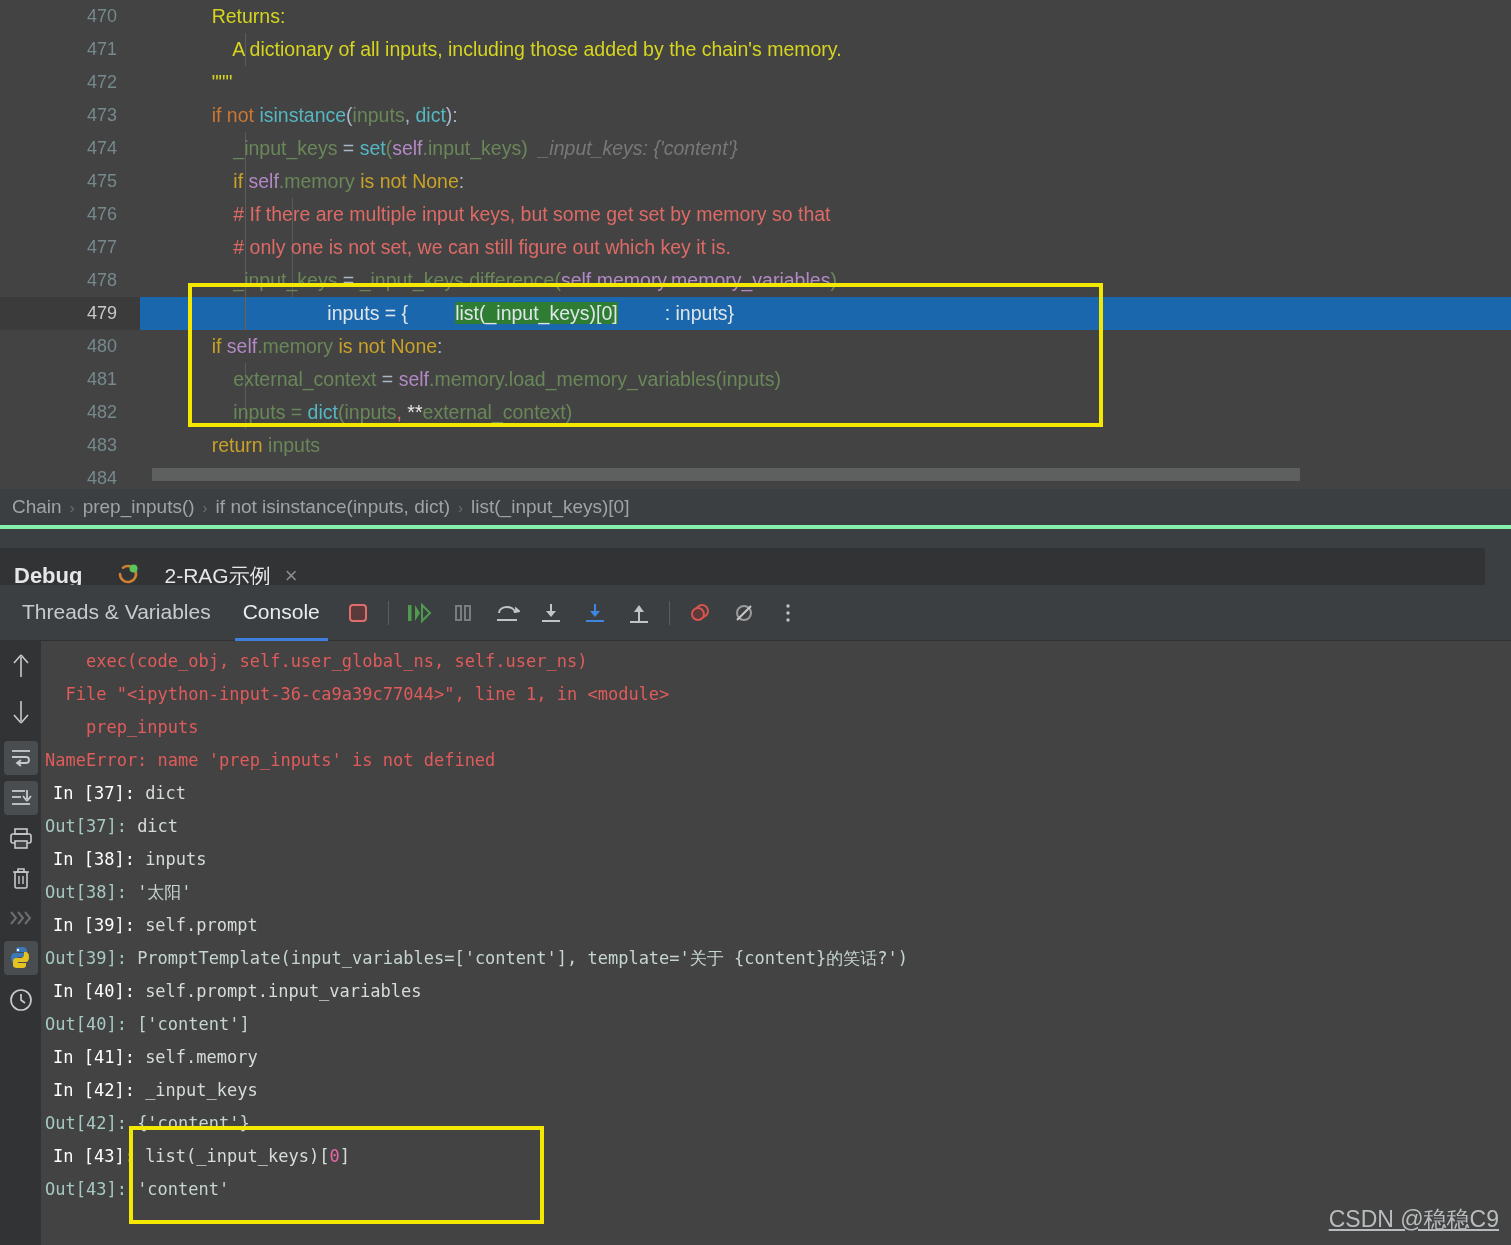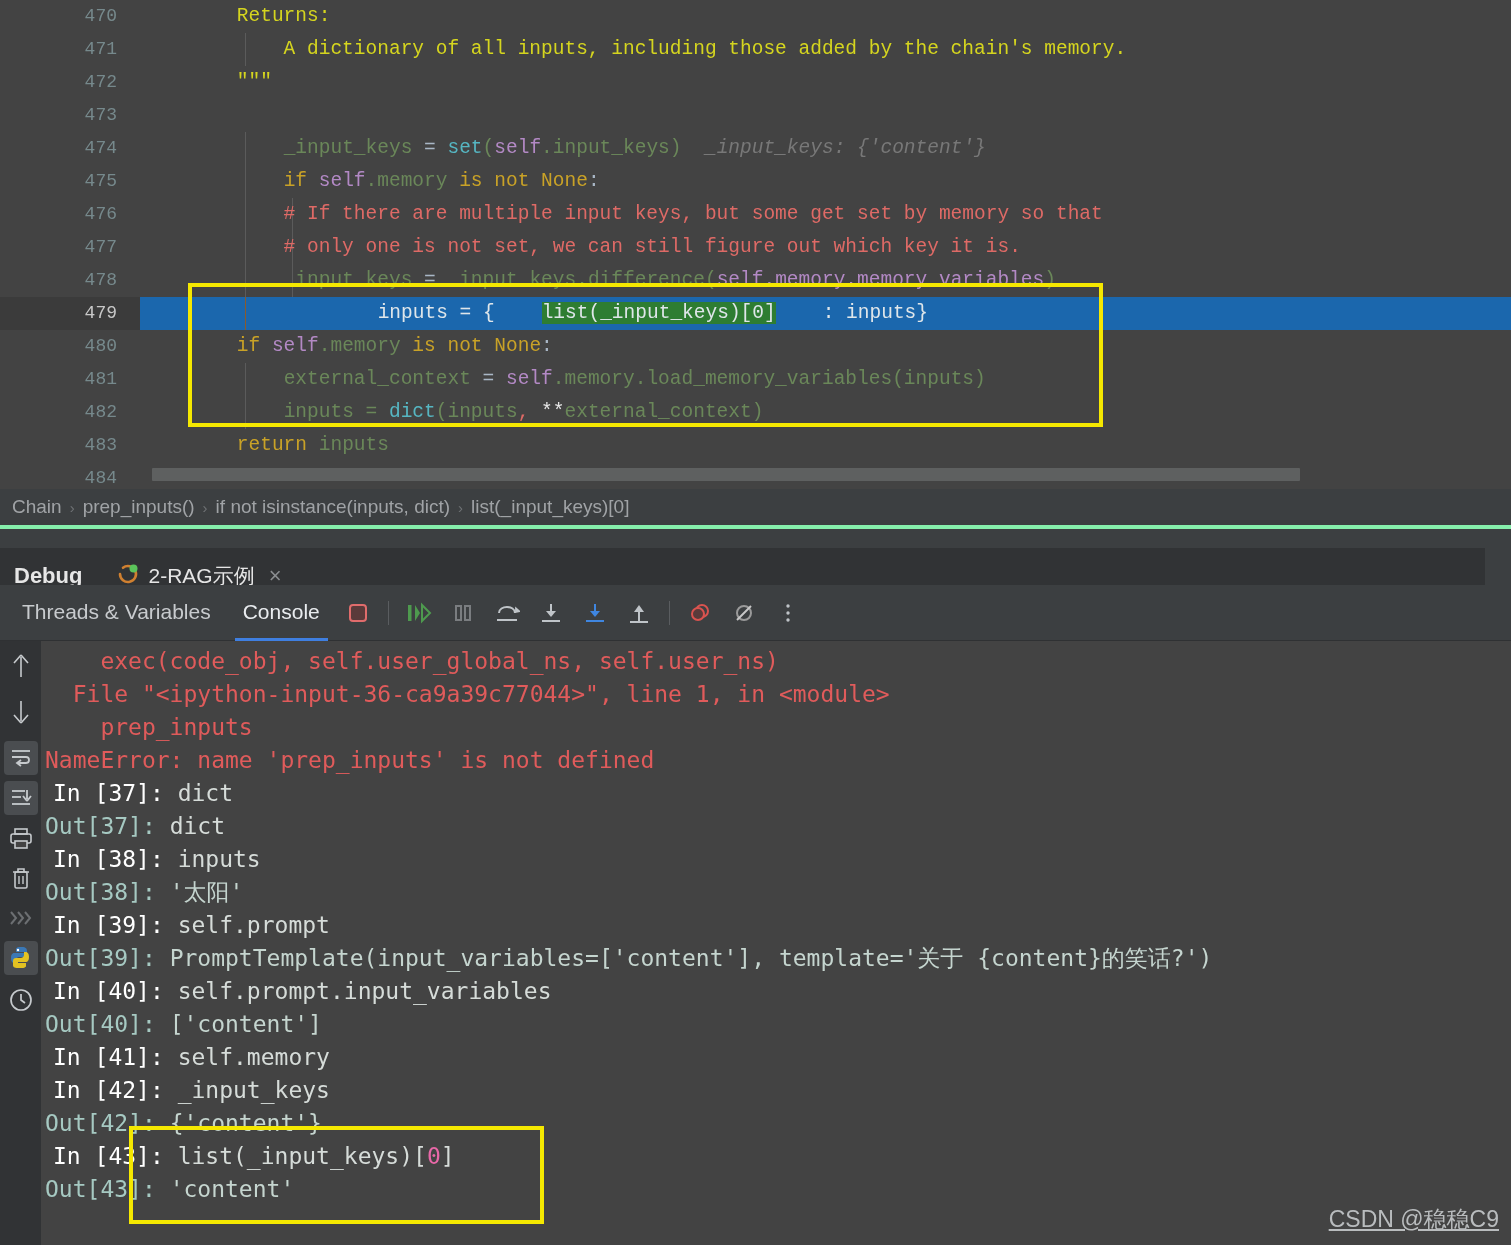--- a/index.html
+++ b/index.html
@@ -13,21 +13,21 @@
 
   
   .editor {
     position: absolute; left: 0; top: 0; width: 1511px; height: 489px;
     background: #434343; overflow: hidden;
   }
   .code-rows { position: absolute; left: 0; top: 0; width: 1511px; }
   .row {
     position: relative; height: 33px; line-height: 33px;
     white-space: pre; font-size: 19.5px;
-    font-family: Liberation Mono, monospace;
+    font-family: Liberation Sans, sans-serif;
   }
   .row .gutter {
     position: absolute; left: 0; top: 0; width: 140px; height: 33px;
     text-align: right; padding-right: 23px;
     color: #76898c; font-size: 18px; background: #434343;
   }
   .row .fold {
     position: absolute; left: 140px; top: 0; width: 50px; height: 33px;
     background: #434343;
   }
@@ -96,21 +96,21 @@
   .run-tab {
     position: relative; display: flex; align-items: center; height: 56px;
     padding: 0 12px 0 10px;
   }
   .run-tab::after {
     content: ""; position: absolute; left: 8px; right: 6px; bottom: 0;
     height: 4px; background: #3f7fe0;
   }
   .run-tab .tab-label {
     font-family: "Liberation Sans", sans-serif; font-size: 21px; color: #e6e6e6;
-    margin-left: 8px;
+    margin-left: 24px;
   }
   .run-tab .tab-close {
     font-family: "Liberation Sans", sans-serif; font-size: 22px; color: #8a8d90;
     margin-left: 14px;
   }
 
   
   .debug-toolbar {
     position: absolute; left: 0; top: 585px; width: 1511px; height: 56px;
     background: #3c3f41; display: flex; align-items: center;
@@ -147,21 +147,21 @@
     width: 34px; height: 34px; margin-bottom: 0px;
     display: flex; align-items: center; justify-content: center;
   }
   .cg-icon.boxed { background: #4a4d50; border-radius: 4px; }
   .console-body {
     position: absolute; left: 41px; top: 0; width: 1470px; height: 604px;
     background: #434343; overflow: hidden; padding-top: 4px;
   }
   .cline {
     height: 33px; line-height: 33px; white-space: pre;
-    font-size: 23px; font-family: "DejaVu Sans Mono", monospace;
+    font-size: 17px; font-family: "DejaVu Sans Mono", monospace;
     color: #bbbbbb; padding-left: 4px;
   }
   .c-err   { color: #e05b5b; }
   .c-in    { color: #ffffff; margin-left: 8px; }
   .c-out   { color: #a6c9c2; }
   .c-val   { color: #c5d5cf; }
   .c-num   { color: #e968a8; }
   .c-white { color: #d6dcd9; }
 
   .anno-box-console {
@@ -199,20 +199,21 @@
 
       <div class="row">
         <span class="gutter">472</span>
         <span class="fold"></span>
         <span class="code"><span class="s-doc">    """</span></span>
       </div>
 
       <div class="row">
         <span class="gutter">473</span>
         <span class="fold"></span>
+        <span class="code"><span class="s-txt">    </span><span class="s-kw">if</span><span class="s-txt"> </span><span class="s-kw">not</span><span class="s-txt"> </span><span class="s-fn">isinstance</span><span class="s-txt">(</span><span class="s-green">inputs</span><span class="s-txt">, </span><span class="s-fn">dict</span><span class="s-txt">):</span></span>
       </div>
 
       <div class="row">
         <span class="gutter">474</span>
         <span class="fold"></span>
         <span class="ig" style="left:245px"></span>
         <span class="code"><span class="s-txt">        </span><span class="s-green">_input_keys</span><span class="s-txt"> = </span><span class="s-fn">set</span><span class="s-green">(</span><span class="s-self">self</span><span class="s-green">.input_keys</span><span class="s-green">)</span><span class="s-hint">  _input_keys: {'content'}</span></span>
       </div>
 
       <div class="row">

